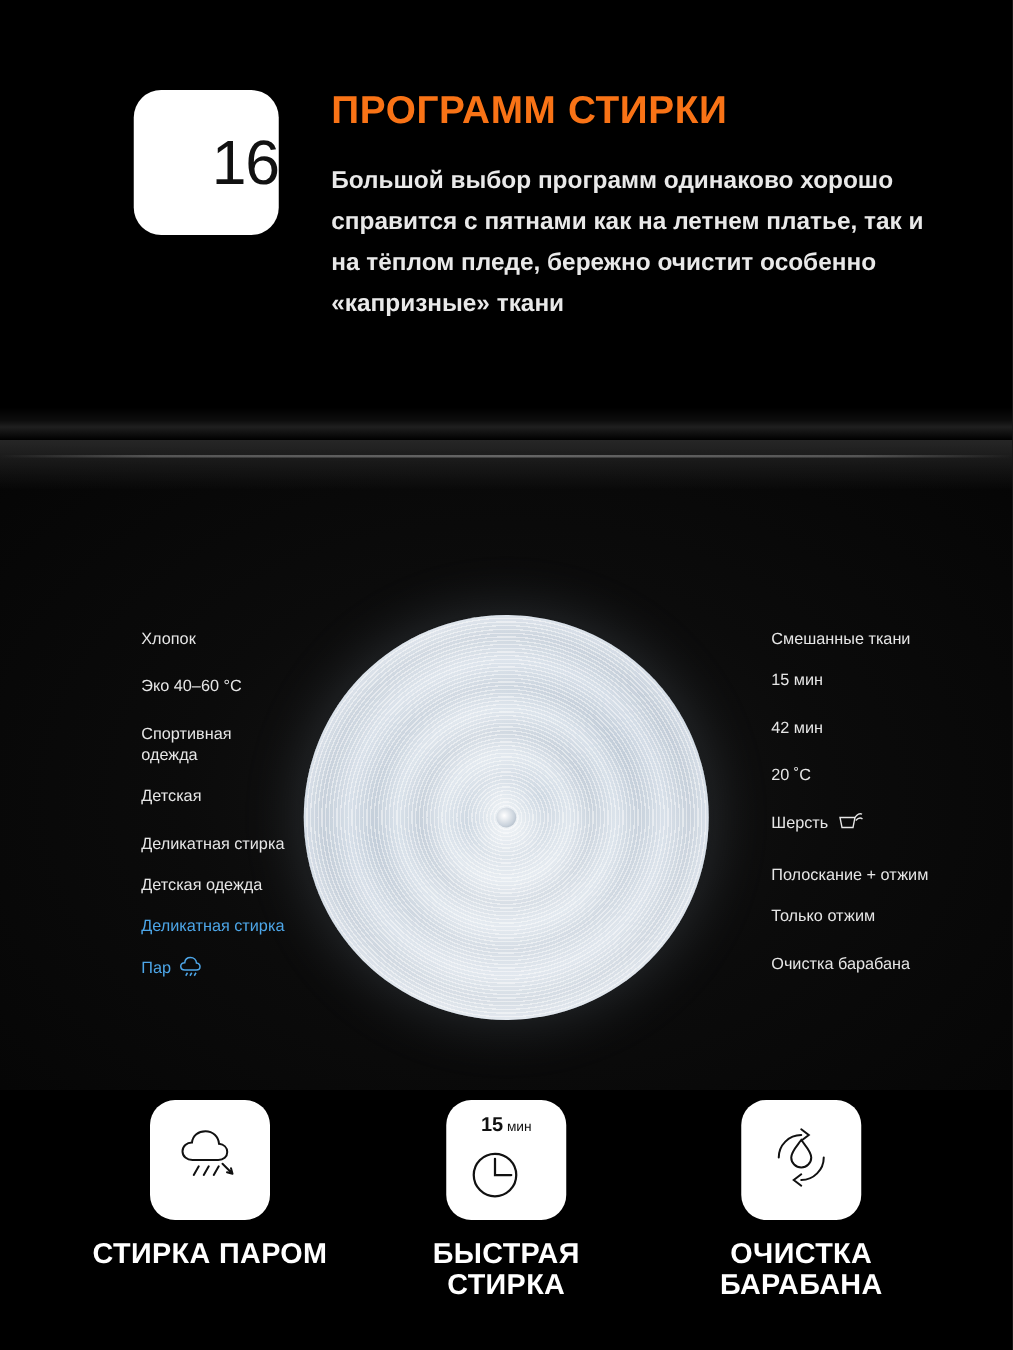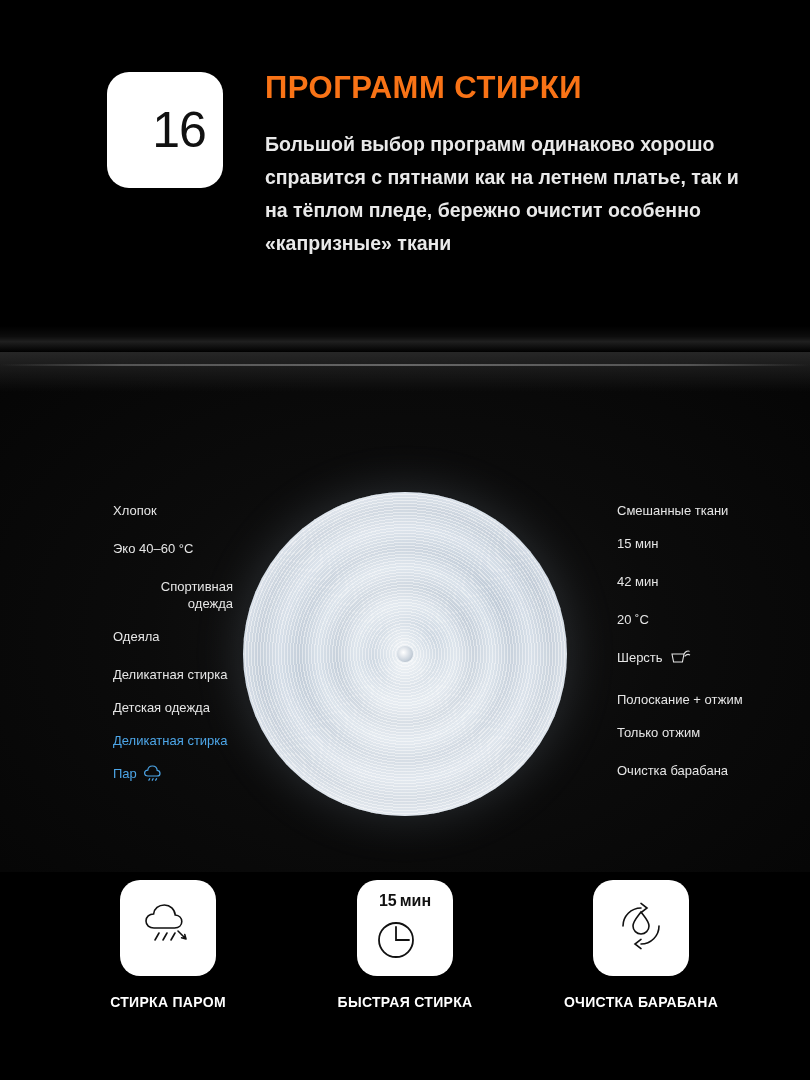--- a/index.html
+++ b/index.html
@@ -27,21 +27,21 @@
     position: absolute;
     left: 0; right: 0; bottom: 0; height: 26px;
     background: linear-gradient(180deg, rgba(255,255,255,0.00) 0%, rgba(255,255,255,0.05) 40%, rgba(255,255,255,0.12) 60%, rgba(0,0,0,0.9) 100%);
   }
   .badge {
     position: absolute;
     left: 107px; top: 72px;
     width: 116px; height: 116px;
     background: #fff;
     border-radius: 22px;
-    display: flex; align-items: center; justify-content: center; padding-left: 28px;
+    display: flex; align-items: center; justify-content: flex-end; padding-left: 28px;
   }
   .badge-num {
     color: #111;
     font-size: 50px;
     font-weight: 400;
     letter-spacing: -1px;
     line-height: 1;
     font-family: "Liberation Sans", sans-serif;
   }
   .top-title {
@@ -120,21 +120,21 @@
     background: radial-gradient(circle at 40% 40%, #ffffff 0%, #c9d2dc 60%, #9aa6b4 100%);
   }
 
   .list {
     position: absolute;
     top: 150px;
     font-size: 13px;
     line-height: 17px;
     color: #e6e6e6;
   }
-  .list.left { left: 113px; width: 120px; text-align: right; }
+  .list.left { left: 113px; width: 120px; }
   .list.right { left: 597px; width: 130px; margin-left: 20px; }
   .list-item { margin-bottom: 21px; display: flex; align-items: flex-start; gap: 6px; }
   .list-item.two-line { margin-bottom: 16px; }
   .list-item.accent { color: #4da6e8; }
   .li-icon { display: inline-block; flex: none; margin-top: -1px; }
 
   
   .bottom {
     position: absolute;
     left: 0; top: 872px; width: 810px; height: 208px;
@@ -153,34 +153,34 @@
     width: 96px; height: 96px;
     margin: 0 auto;
     background: #fff;
     border-radius: 20px;
     display: flex; align-items: center; justify-content: center;
     position: relative;
   }
   .feature-label {
     margin-top: 14px;
     color: #fff;
-    font-size: 14px;
+    font-size: 23px;
     font-weight: 700;
     line-height: 25px;
     letter-spacing: 0.3px;
   }
   .mins-badge {
     position: absolute;
     top: 12px; left: 50%;
     transform: translateX(-50%);
     display: flex; align-items: baseline; gap: 3px;
     color: #111;
   }
   .mins-num { font-size: 16px; font-weight: 700; }
-  .mins-unit { font-size: 16px; font-weight: 700; }
+  .mins-unit { font-size: 11px; font-weight: 400; }
 </style>
 </head>
 <body>
 
 <div class="page">
 
   <div class="top">
     <div class="badge">
       <span class="badge-num">16</span>
     </div>
@@ -203,21 +203,21 @@
       <div class="list-item">
         <span>Хлопок</span>
       </div>
       <div class="list-item">
         <span>Эко 40–60 °C</span>
       </div>
       <div class="list-item two-line">
         <span>Спортивная одежда</span>
       </div>
       <div class="list-item">
-        <span>Одеяла</span>
+        <span>Детская</span>
       </div>
       <div class="list-item two-line">
         <span>Деликатная стирка</span>
       </div>
       <div class="list-item two-line">
         <span>Детская одежда</span>
       </div>
       <div class="list-item two-line accent">
         <span>Деликатная стирка</span>
       </div>

